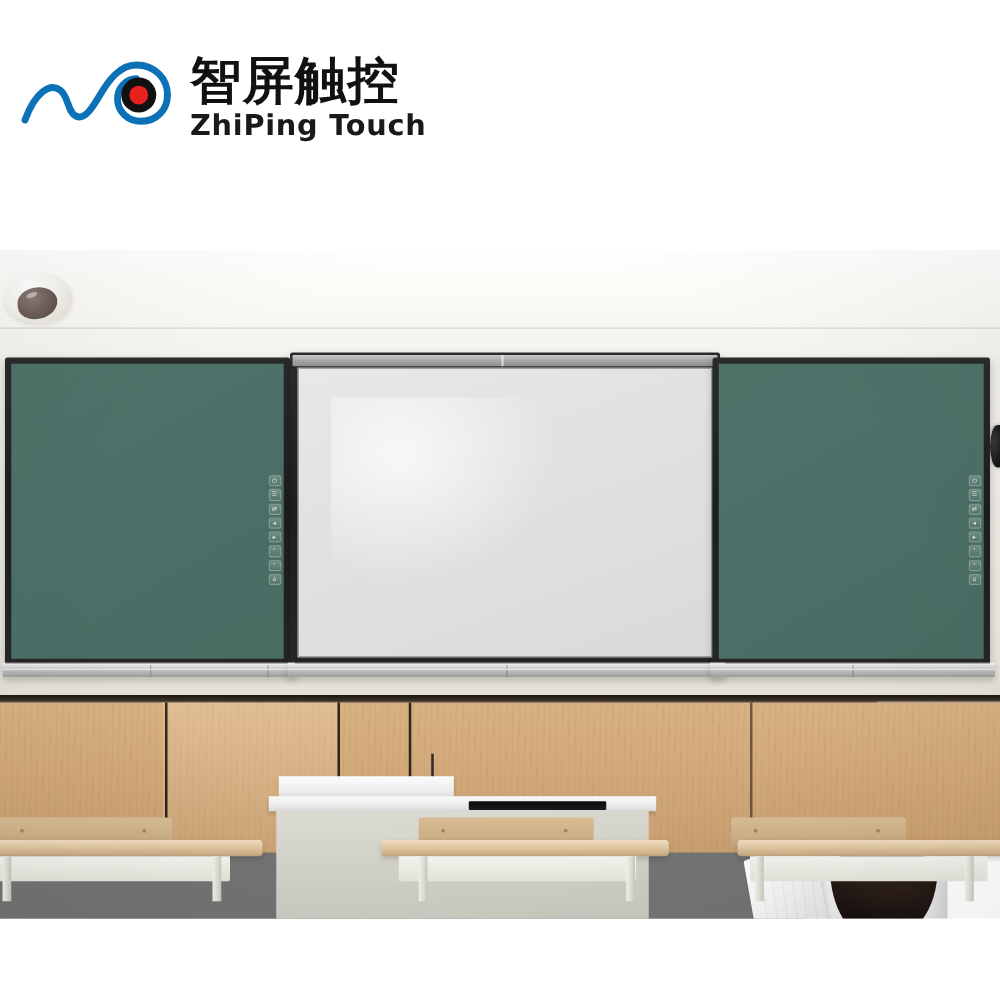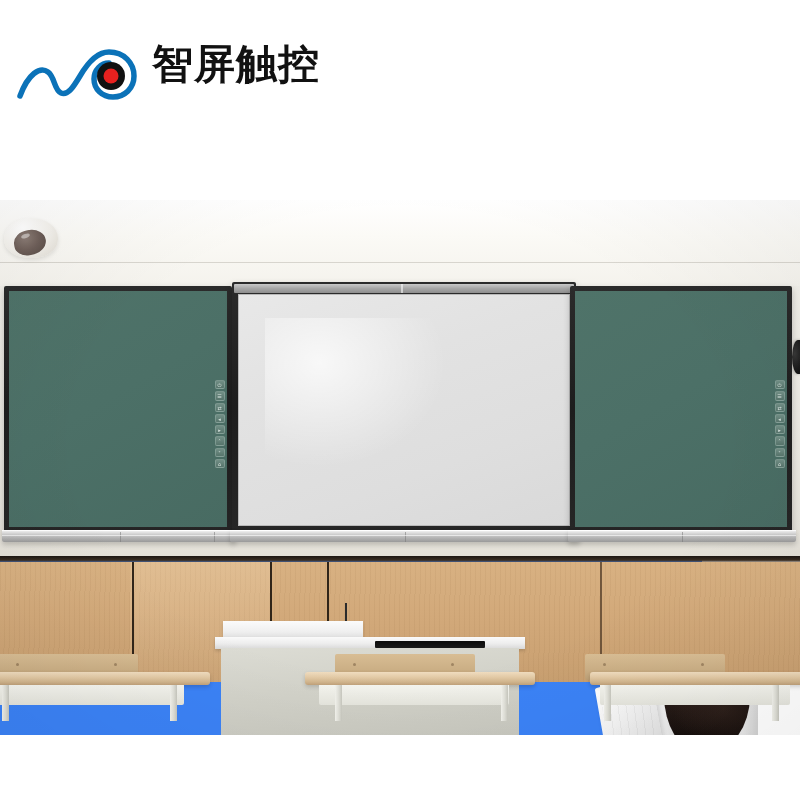--- a/index.html
+++ b/index.html
@@ -4,21 +4,21 @@
 <title>ZhiPingTouch Classroom Product Photo</title>
 <style>
   * { margin:0; padding:0; box-sizing:border-box; }
   html,body {
     width:800px; height:800px;
     background:#ffffff;
     font-family:"Liberation Sans", sans-serif;
     overflow:hidden;
   }
 
-  #page { position:relative; width:702px; height:800px; background:#3b82f6; }
+  #page { position:relative; width:702px; height:800px; background:#737373; }
 
   
   #logo-block {
     position:absolute; left:0; top:0; width:800px; height:200px;
     background:#ffffff; z-index:40;
   }
   #logo-mark {
     position:absolute; left:14px; top:38px; width:132px; height:72px;
   }
   #logo-text-wrap {
@@ -359,20 +359,21 @@
   <div id="logo-block">
 
     <svg id="logo-mark" viewBox="0 0 132 72">
       <path d="M6 58 C14 36, 26 28, 34 34 C41 39, 40 52, 47 55 C54 58, 60 48, 66 38 C73 26, 82 14, 95 14 C110 14, 120 25, 120 38 C120 50, 111 59, 99 59 C88 59, 80 51, 80 41 C80 32, 87 25, 95 25" fill="none" stroke="#0b72b8" stroke-width="5.5" stroke-linecap="round" stroke-linejoin="round"></path>
       <circle cx="97" cy="38" r="14" fill="#111111"></circle>
       <circle cx="97" cy="38" r="7.5" fill="#e8211f"></circle>
     </svg>
 
     <div id="logo-text-wrap">
       <div id="logo-cn">智屏触控</div>
+      <div id="logo-en">ZhiPing Touch</div>
     </div>
   </div>
 
   <div id="scene">
 
     <div class="wall-upper"></div>
     <div class="wall-seam"></div>
     <div class="wall-mid"></div>
     <div class="wall-lower"></div>
 

